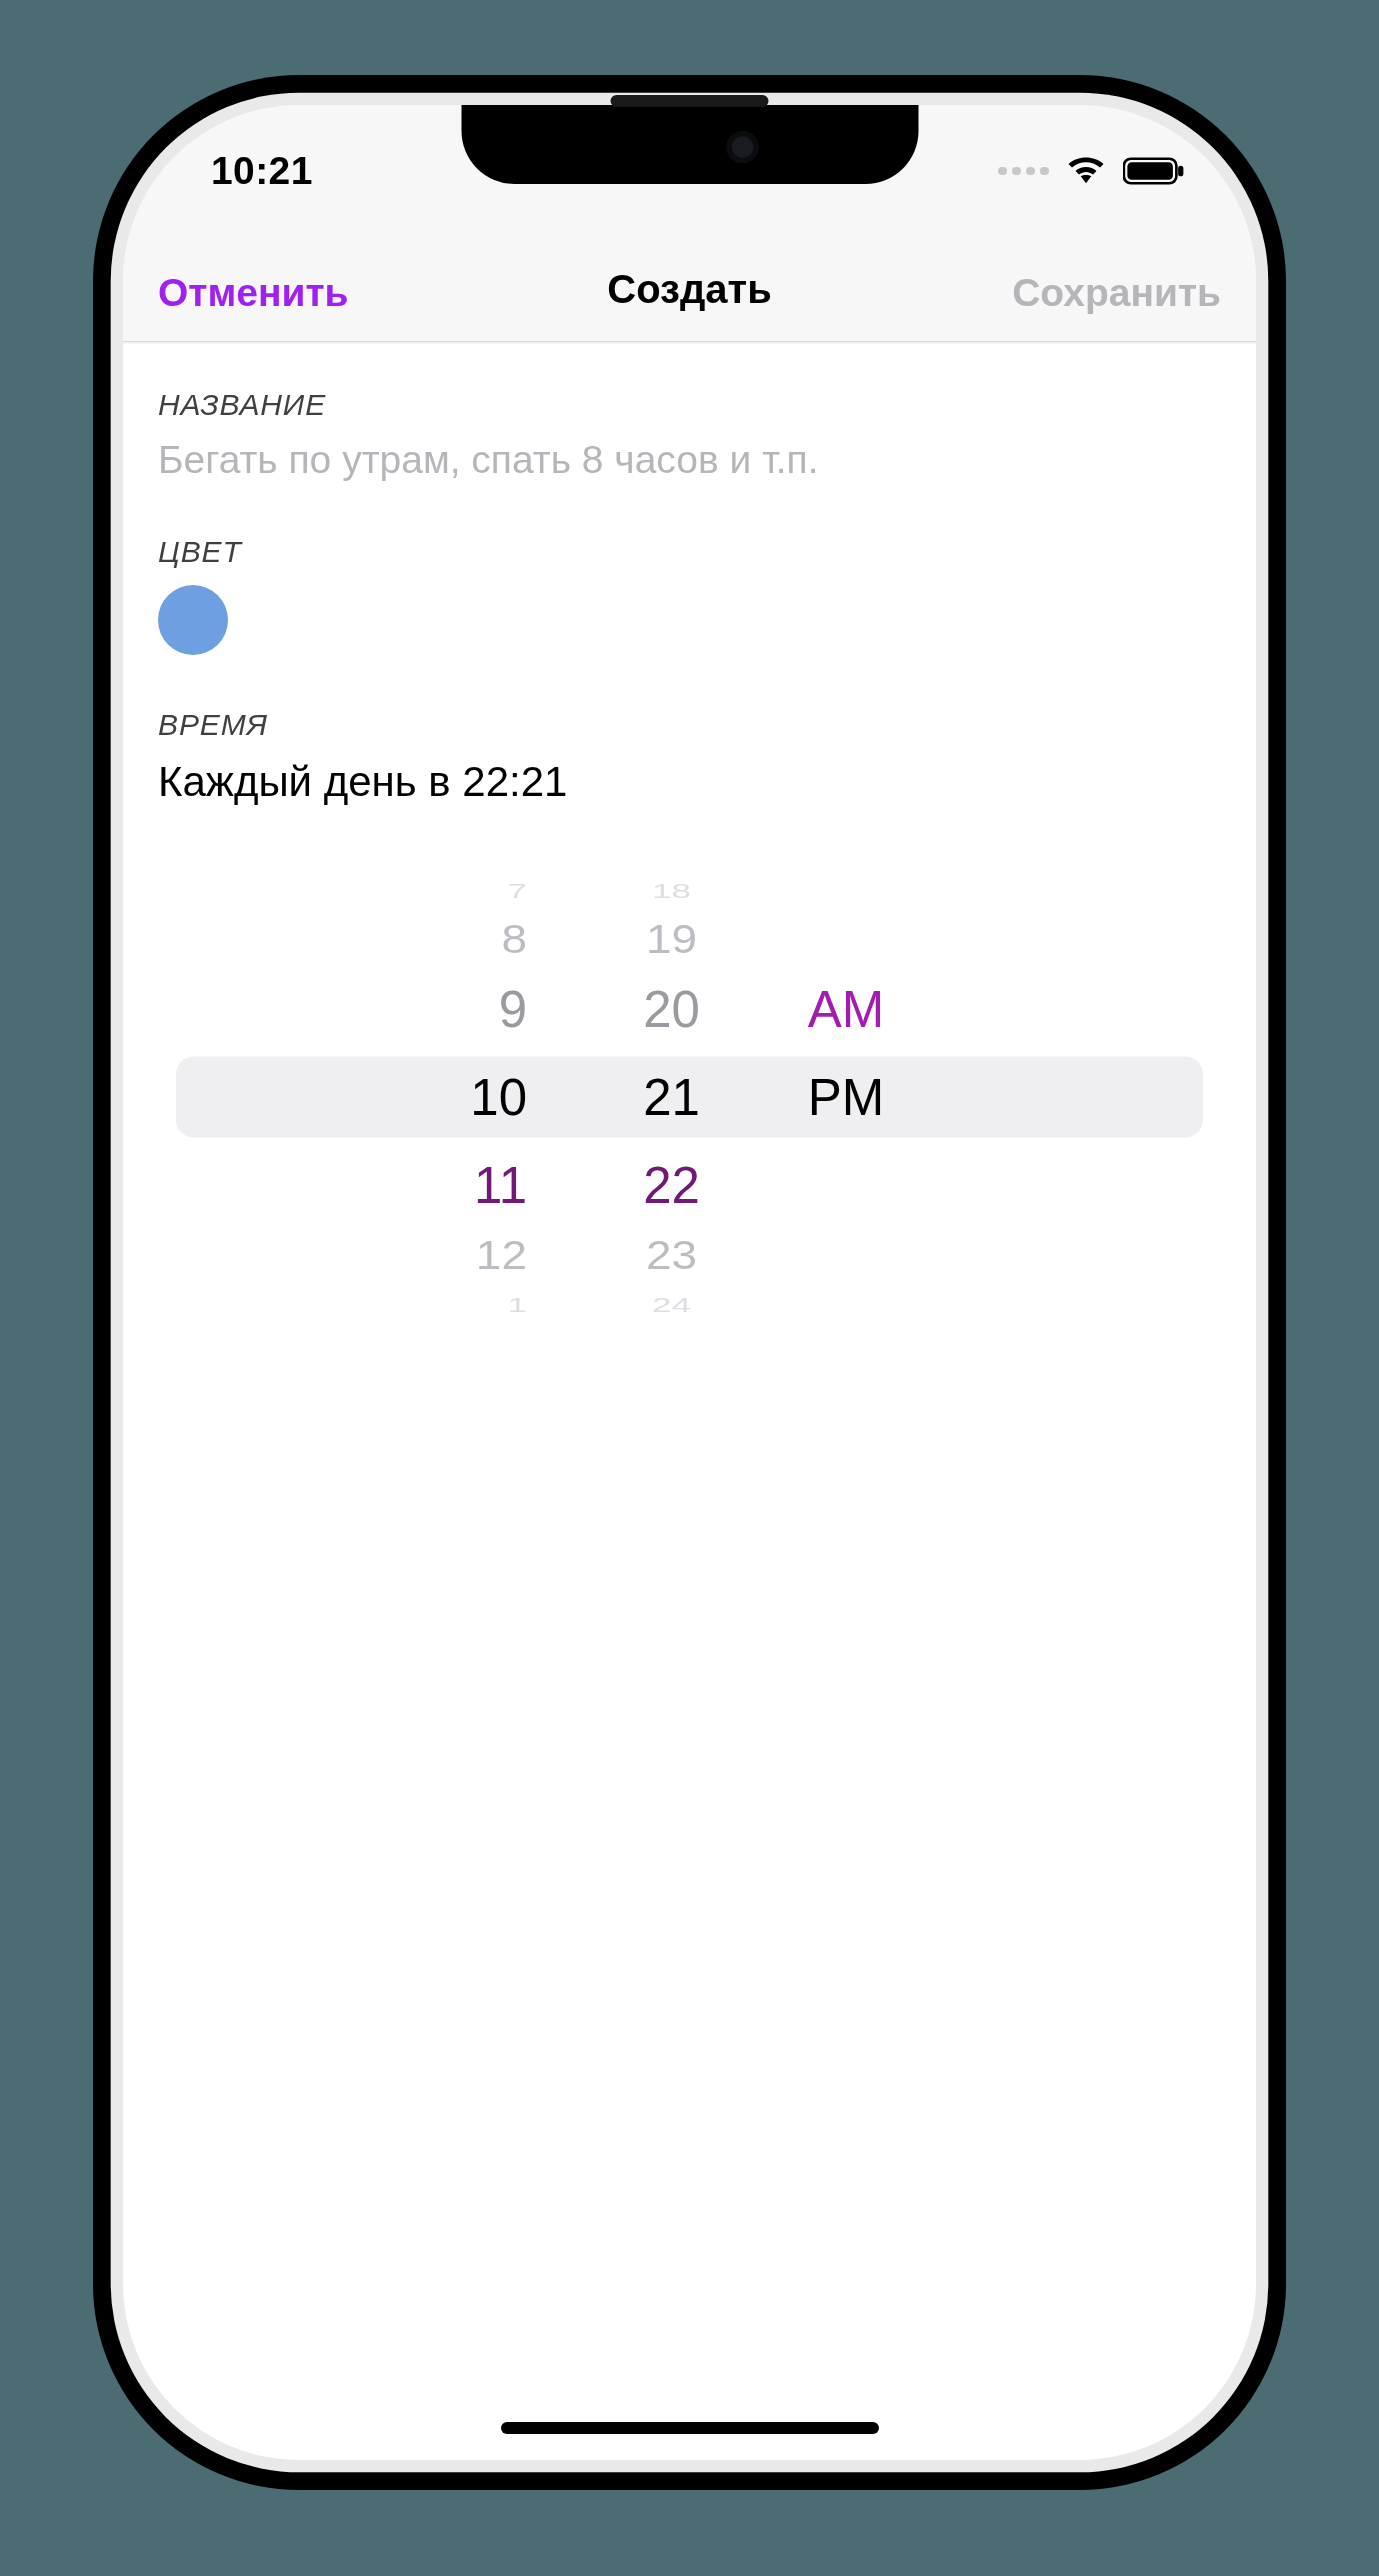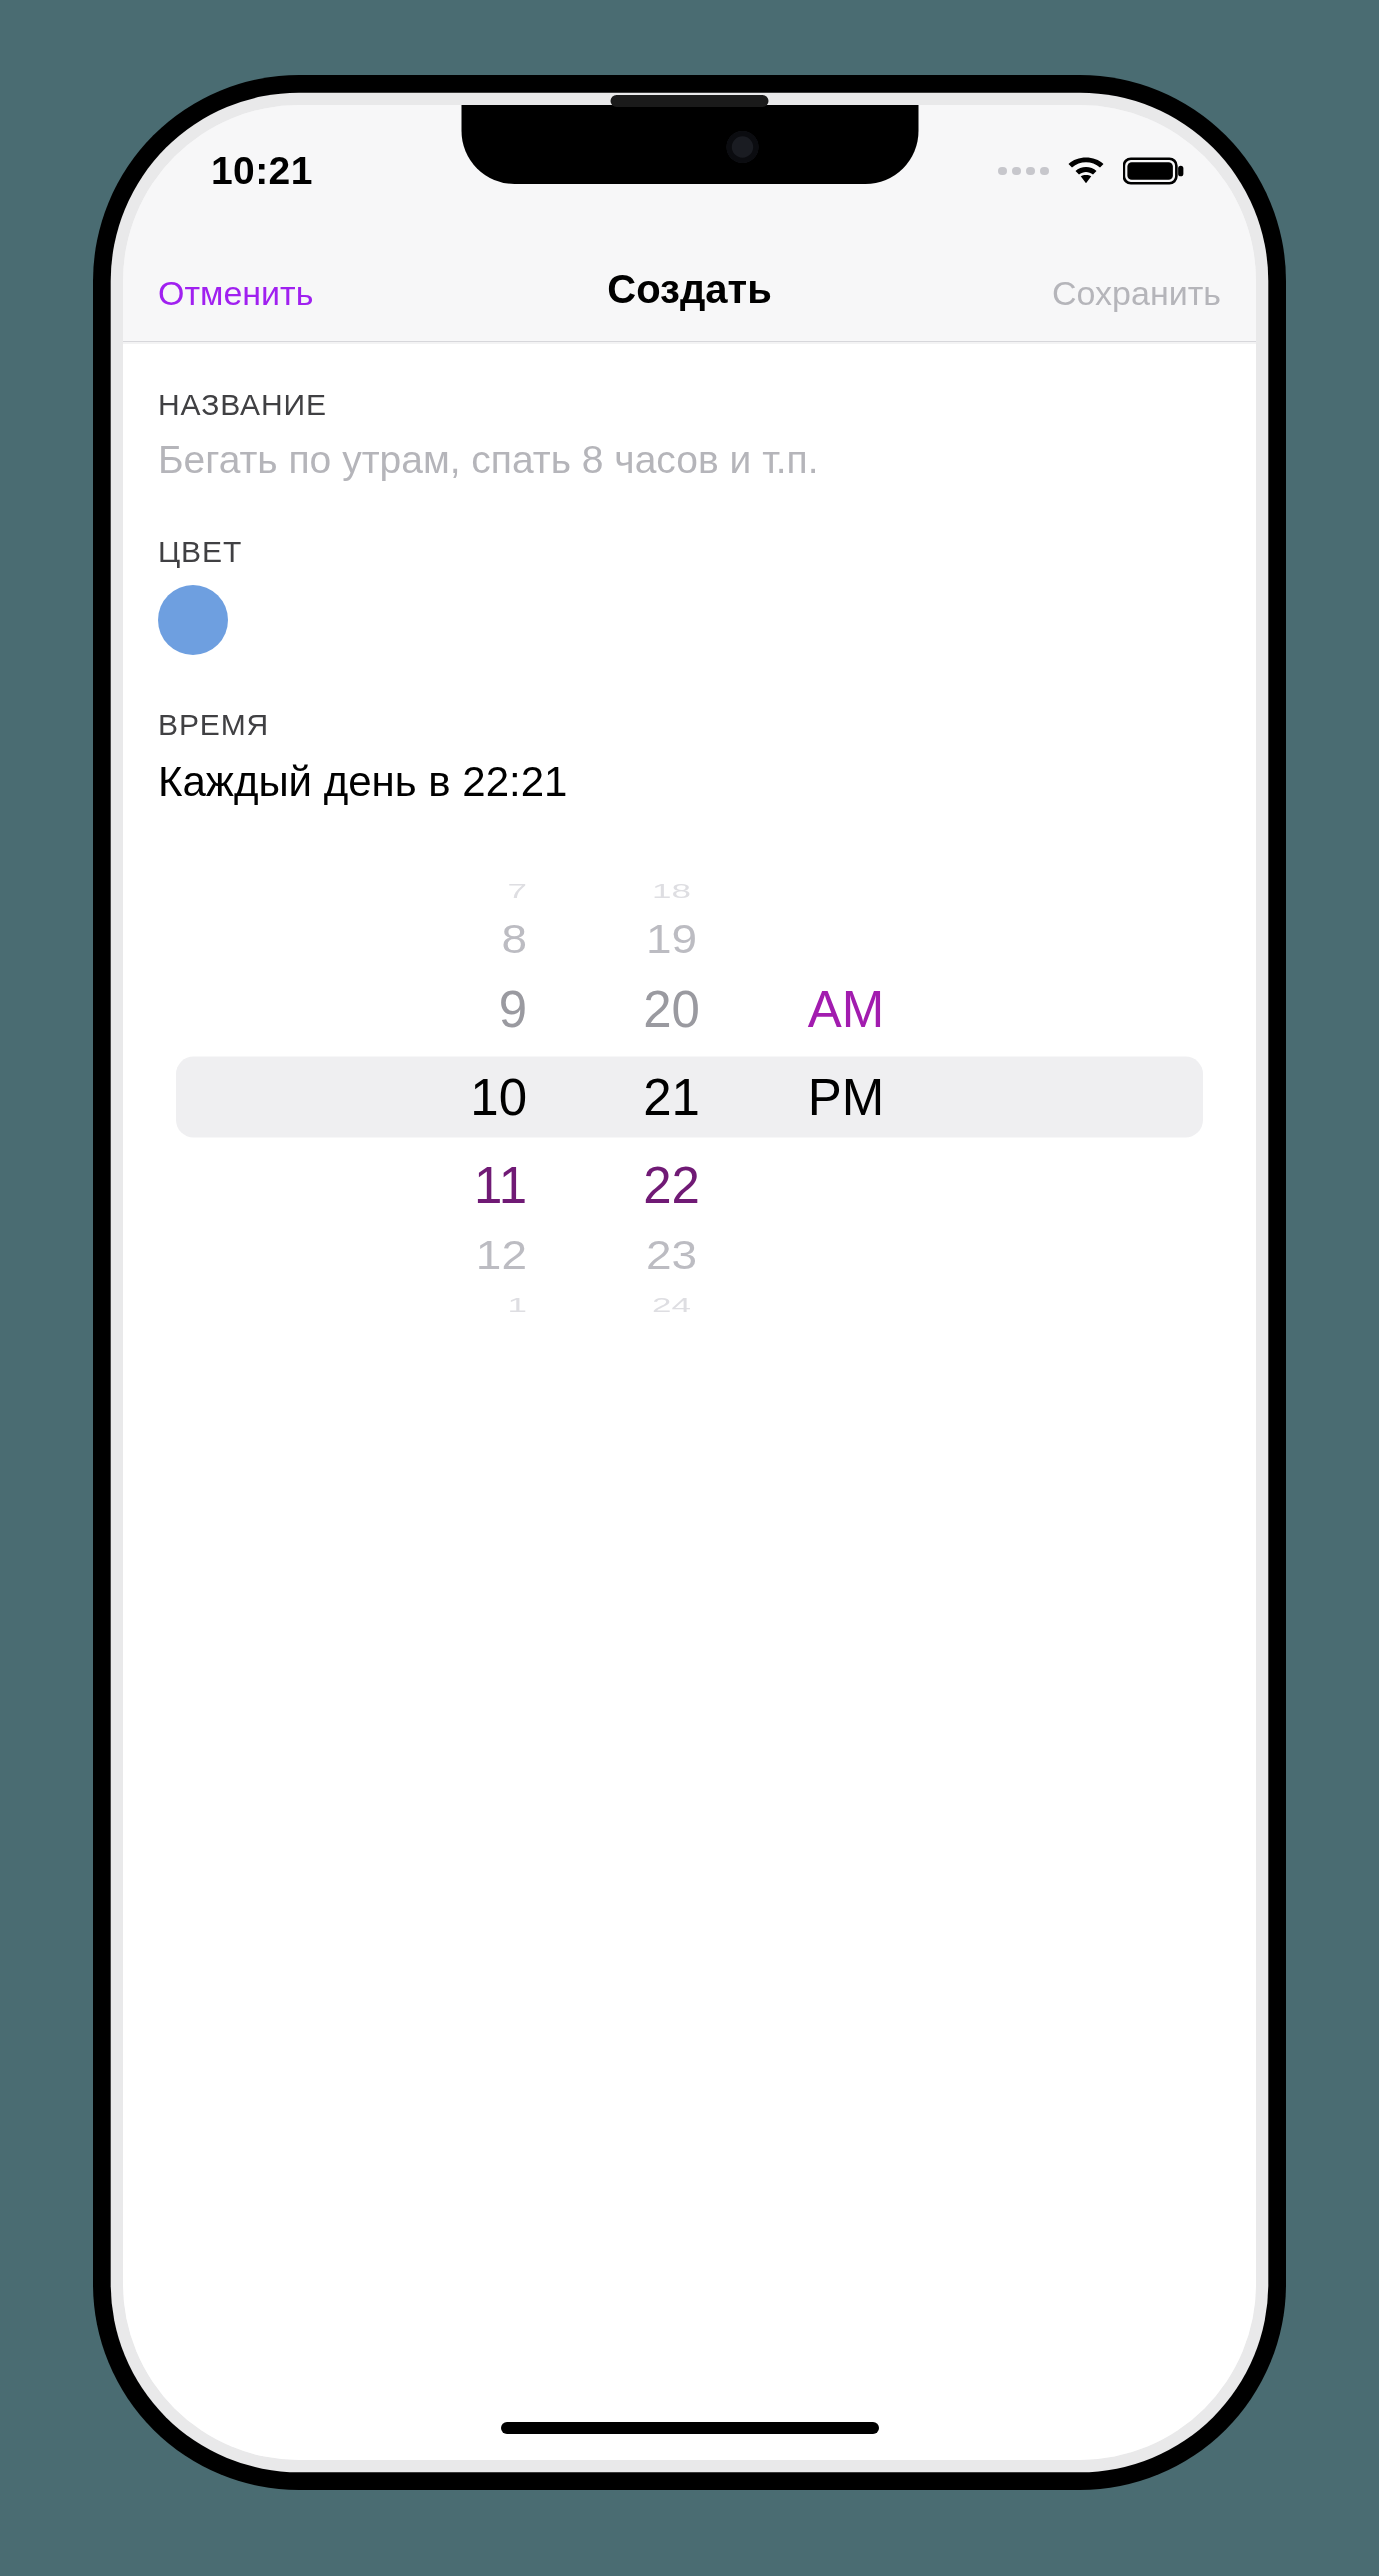--- a/index.html
+++ b/index.html
@@ -137,42 +137,43 @@
   .nav-title {
     font-size: 40px;
     font-weight: 600;
     color: #000;
   }
   .nav-left, .nav-right {
     position: absolute;
     top: 8px; bottom: 0;
     display: flex;
     align-items: center;
-    font-size: 34px;
-    font-weight: 400;
+    font-size: 39px;
+    font-weight: 700;
   }
   .nav-left  { left: 35px;  color: #a020f0; }
   .nav-right { right: 35px; color: #b5b5ba; }
 
   
   .content {
     position: absolute;
     left: 0; right: 0;
     top: 239px;
     bottom: 0;
     background: #ffffff;
     padding: 44px 35px 0 35px;
   }
 
   .sec-label {
     font-size: 30px;
     font-weight: 400;
     letter-spacing: 0.9px;
     color: #404043;
     margin-bottom: 16px;
+    font-style: italic;
   }
 
   .name-input {
     width: 100%;
     border: none;
     outline: none;
     font-size: 39px;
     color: #000;
     background: transparent;
   }

